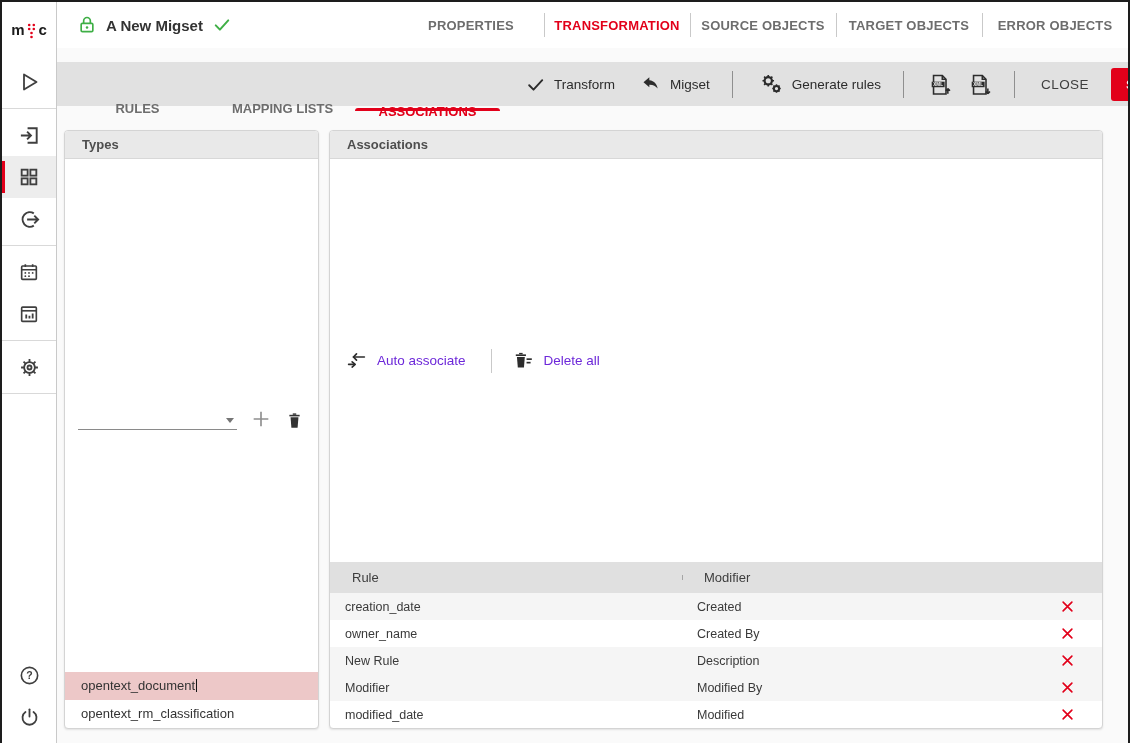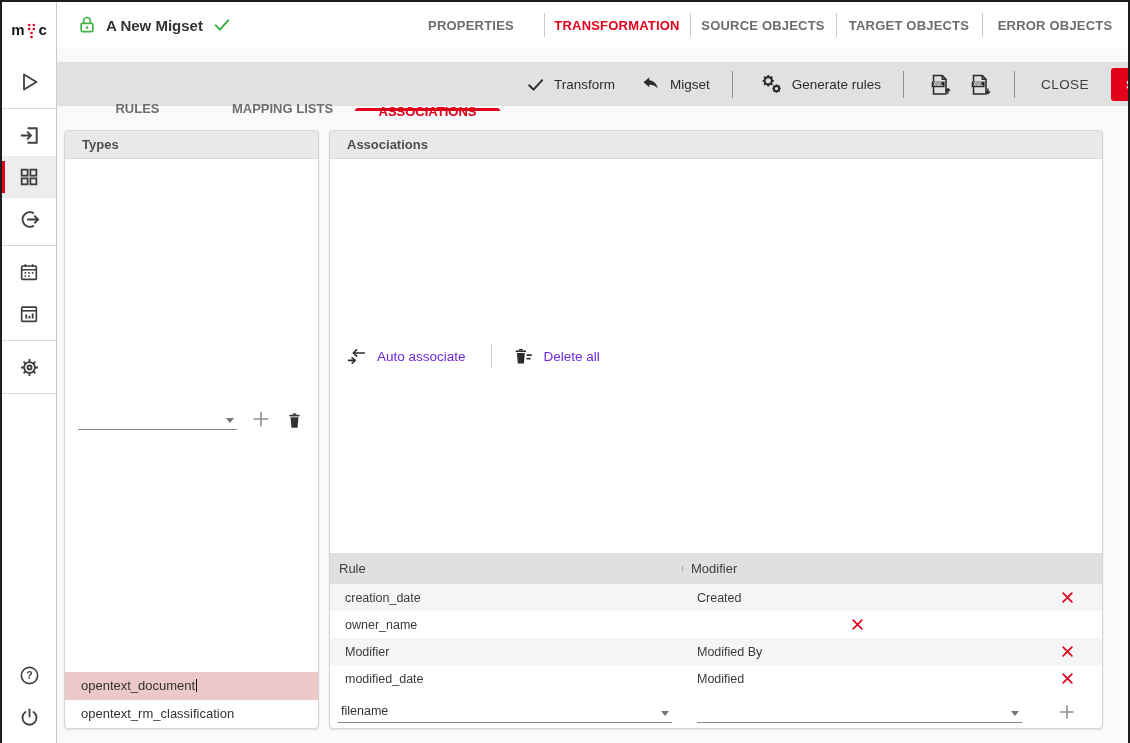--- a/index.html
+++ b/index.html
@@ -86,21 +86,21 @@
   
   .assoc-panel { flex: 1; min-width: 0; }
   .assoc-toolbar { height: 41px; display: flex; align-items: center; padding-left: 16px;
                    flex-shrink: 0; }
   .assoc-btn { display: flex; align-items: center; gap: 10px; font-size: 13.5px;
                color: #6d28d9; cursor: pointer; }
   .vdiv2 { width: 1px; height: 24px; background: #c9c9c9; margin: 0 21px 0 25px; }
 
   .tr { display: grid; grid-template-columns: 352px 1fr 70px; align-items: center; }
   .thead { background: #e0e0e0; height: 31px; font-size: 13px; color: #3d3d3d; }
-  .th { padding-left: 9px; position: relative; }
+  .th { padding-left: 22px; position: relative; }
   .th-attr::before { content: ""; position: absolute; left: 0; top: 5px; bottom: 5px;
                      width: 1px; background: #a5a5a5; }
   .row { height: 27px; font-size: 12.5px; color: #3a3a3a; }
   .row.odd { background: #f5f5f5; }
   .cell { padding-left: 15px; white-space: nowrap; overflow: hidden; }
   .x-btn { display: flex; justify-content: center; cursor: pointer; }
 
   .add-row { height: 36px; padding-top: 3px; }
   .add-row .select-underline { height: 22px; }
   .sel-rule { margin-left: 8px; margin-right: 10px; }
@@ -369,20 +369,30 @@
             <div class="cell">creation_date</div>
             <div class="cell">Created</div>
             <div class="x-btn">
               <svg width="15" height="15" viewBox="0 0 24 24" fill="none" stroke="#e2001a" stroke-width="2.6" stroke-linecap="round">
                   <path d="M5 5l14 14M19 5L5 19"></path>
                 </svg>
             </div>
           </div>
           <div class="tr row">
             <div class="cell">owner_name</div>
+            <div class="cell">Created By</div>
+            <div class="x-btn">
+              <svg width="15" height="15" viewBox="0 0 24 24" fill="none" stroke="#e2001a" stroke-width="2.6" stroke-linecap="round">
+                  <path d="M5 5l14 14M19 5L5 19"></path>
+                </svg>
+            </div>
+          </div>
+          <div class="tr row odd">
+            <div class="cell">New Rule</div>
+            <div class="cell">Description</div>
             <div class="x-btn">
               <svg width="15" height="15" viewBox="0 0 24 24" fill="none" stroke="#e2001a" stroke-width="2.6" stroke-linecap="round">
                   <path d="M5 5l14 14M19 5L5 19"></path>
                 </svg>
             </div>
           </div>
           <div class="tr row odd">
             <div class="cell">Modifier</div>
             <div class="cell">Modified By</div>
             <div class="x-btn">
@@ -394,33 +404,18 @@
           <div class="tr row">
             <div class="cell">modified_date</div>
             <div class="cell">Modified</div>
             <div class="x-btn">
               <svg width="15" height="15" viewBox="0 0 24 24" fill="none" stroke="#e2001a" stroke-width="2.6" stroke-linecap="round">
                   <path d="M5 5l14 14M19 5L5 19"></path>
                 </svg>
             </div>
           </div>
 
-          <div class="tr add-row">
-            <div class="select-underline sel-rule">
-              <span>filename</span>
-              <span class="caret"></span>
-            </div>
-            <div class="select-underline sel-attr">
-              <span></span>
-              <span class="caret"></span>
-            </div>
-            <div class="plus-center">
-              <svg width="20" height="20" viewBox="0 0 24 24" fill="none" stroke="#8f8f8f" stroke-width="1.8">
-                <path d="M12 4v16M4 12h16"></path>
-              </svg>
-            </div>
-          </div>
         </div>
       </section>
 
     </div>
   </div>
 </div>
 
 </body></html>

